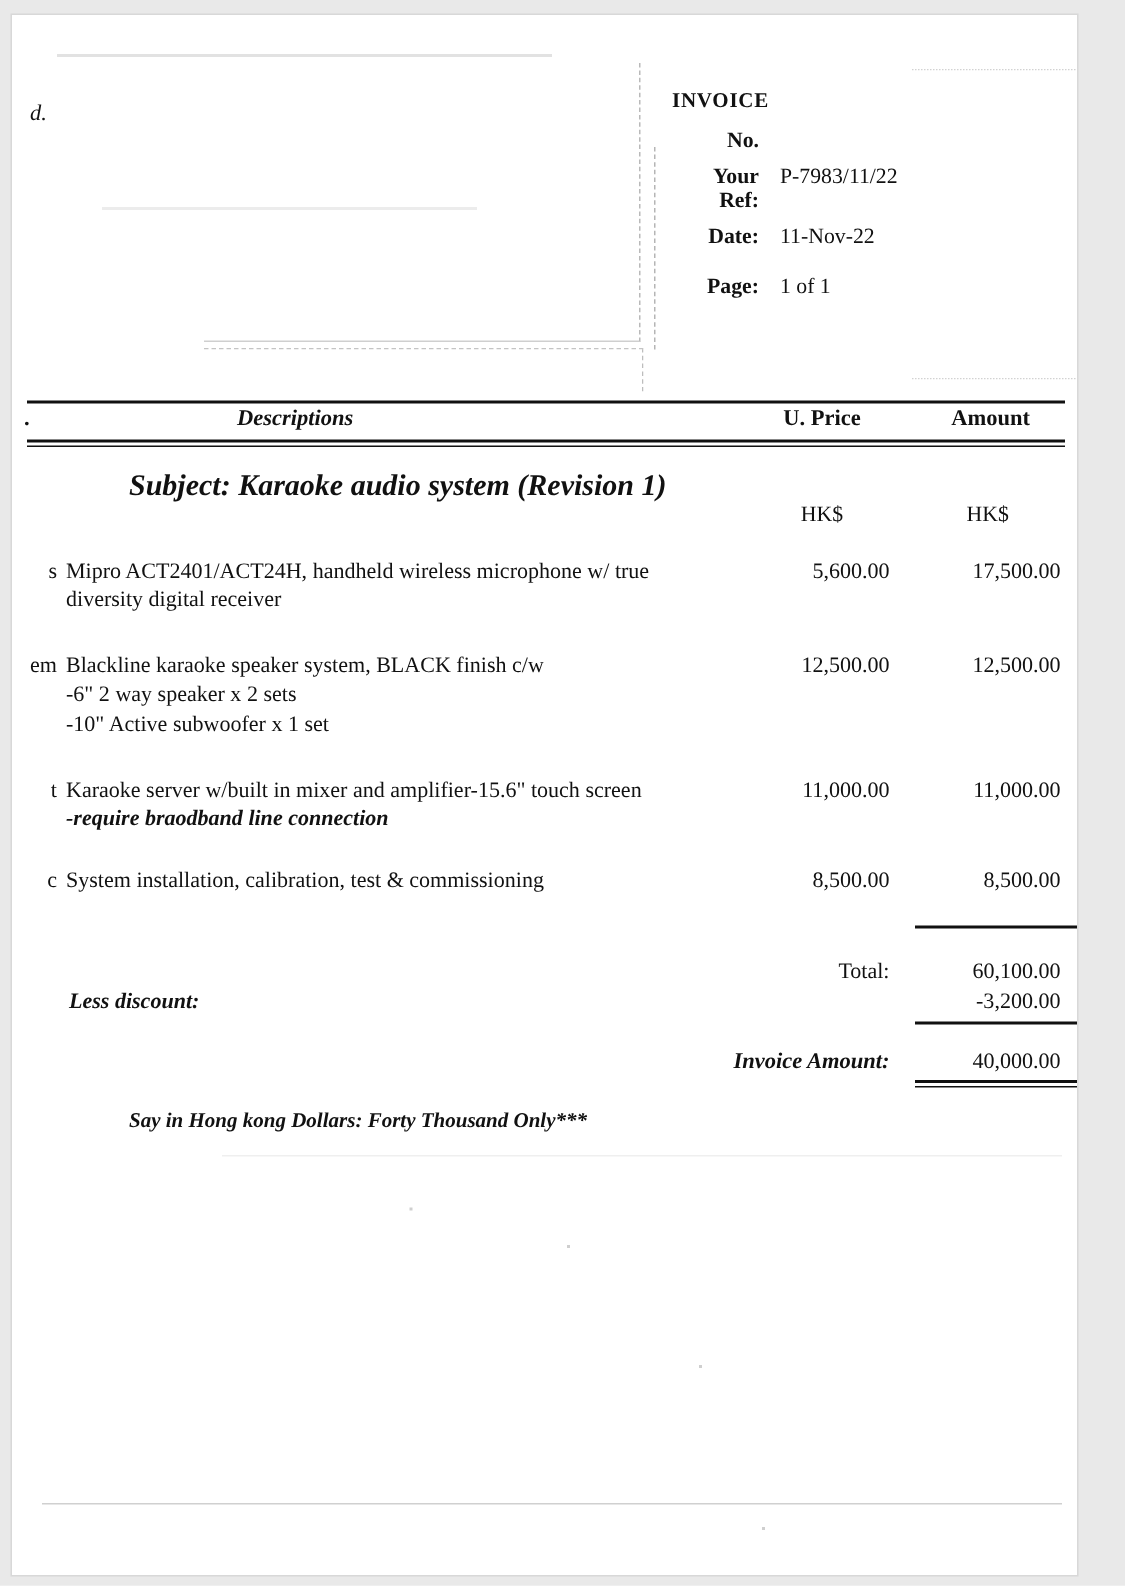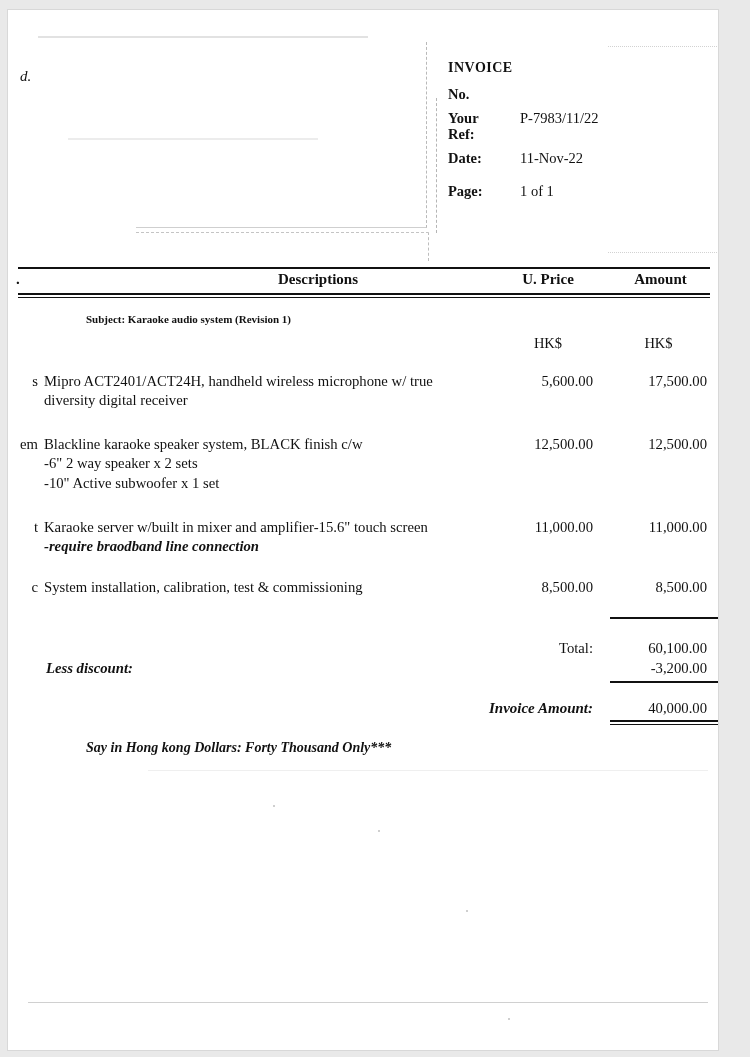--- a/index.html
+++ b/index.html
@@ -83,20 +83,21 @@
     display: flex;
     align-items: flex-start;
     margin-bottom: 7px;
     font-size: 14.5px;
   }
   .meta-label {
     font-weight: bold;
     width: 58px;
     flex: 0 0 58px;
     line-height: 1.15;
+    text-align: right;
   }
   .meta-value {
     flex: 1;
     text-align: left;
     padding-left: 14px;
   }
   #meta-page { margin-top: 16px; }
 
   
   .rule {
@@ -110,30 +111,31 @@
   
   #col-headers {
     position: absolute;
     left: 0; top: 261px;
     width: 710px;
     height: 22px;
     font-weight: bold;
     font-size: 15px;
   }
   #col-qty-head  { position: absolute; left: 8px;  top: 0; width: 30px; text-align: left; }
-  #col-desc-head { position: absolute; left: 150px; top: 0; width: 320px; text-align: center; }
+  #col-desc-head { position: absolute; left: 150px; top: 0; width: 320px; text-align: left; font-style: italic; }
   #col-price-head{ position: absolute; left: 495px; top: 0; width: 90px; text-align: center; }
   #col-amt-head  { position: absolute; left: 605px; top: 0; width: 95px; text-align: center; }
 
   
   #subject-line {
     position: absolute;
     left: 78px; top: 303px;
     font-weight: bold;
-    font-size: 11px;
+    font-style: italic;
+    font-size: 20px;
   }
   #currency-row {
     position: absolute;
     left: 0; top: 325px;
     width: 710px;
     font-size: 14.5px;
   }
   #currency-price { position: absolute; left: 495px; width: 90px; text-align: center; }
   #currency-amt   { position: absolute; left: 603px; width: 95px; text-align: center; }
 

